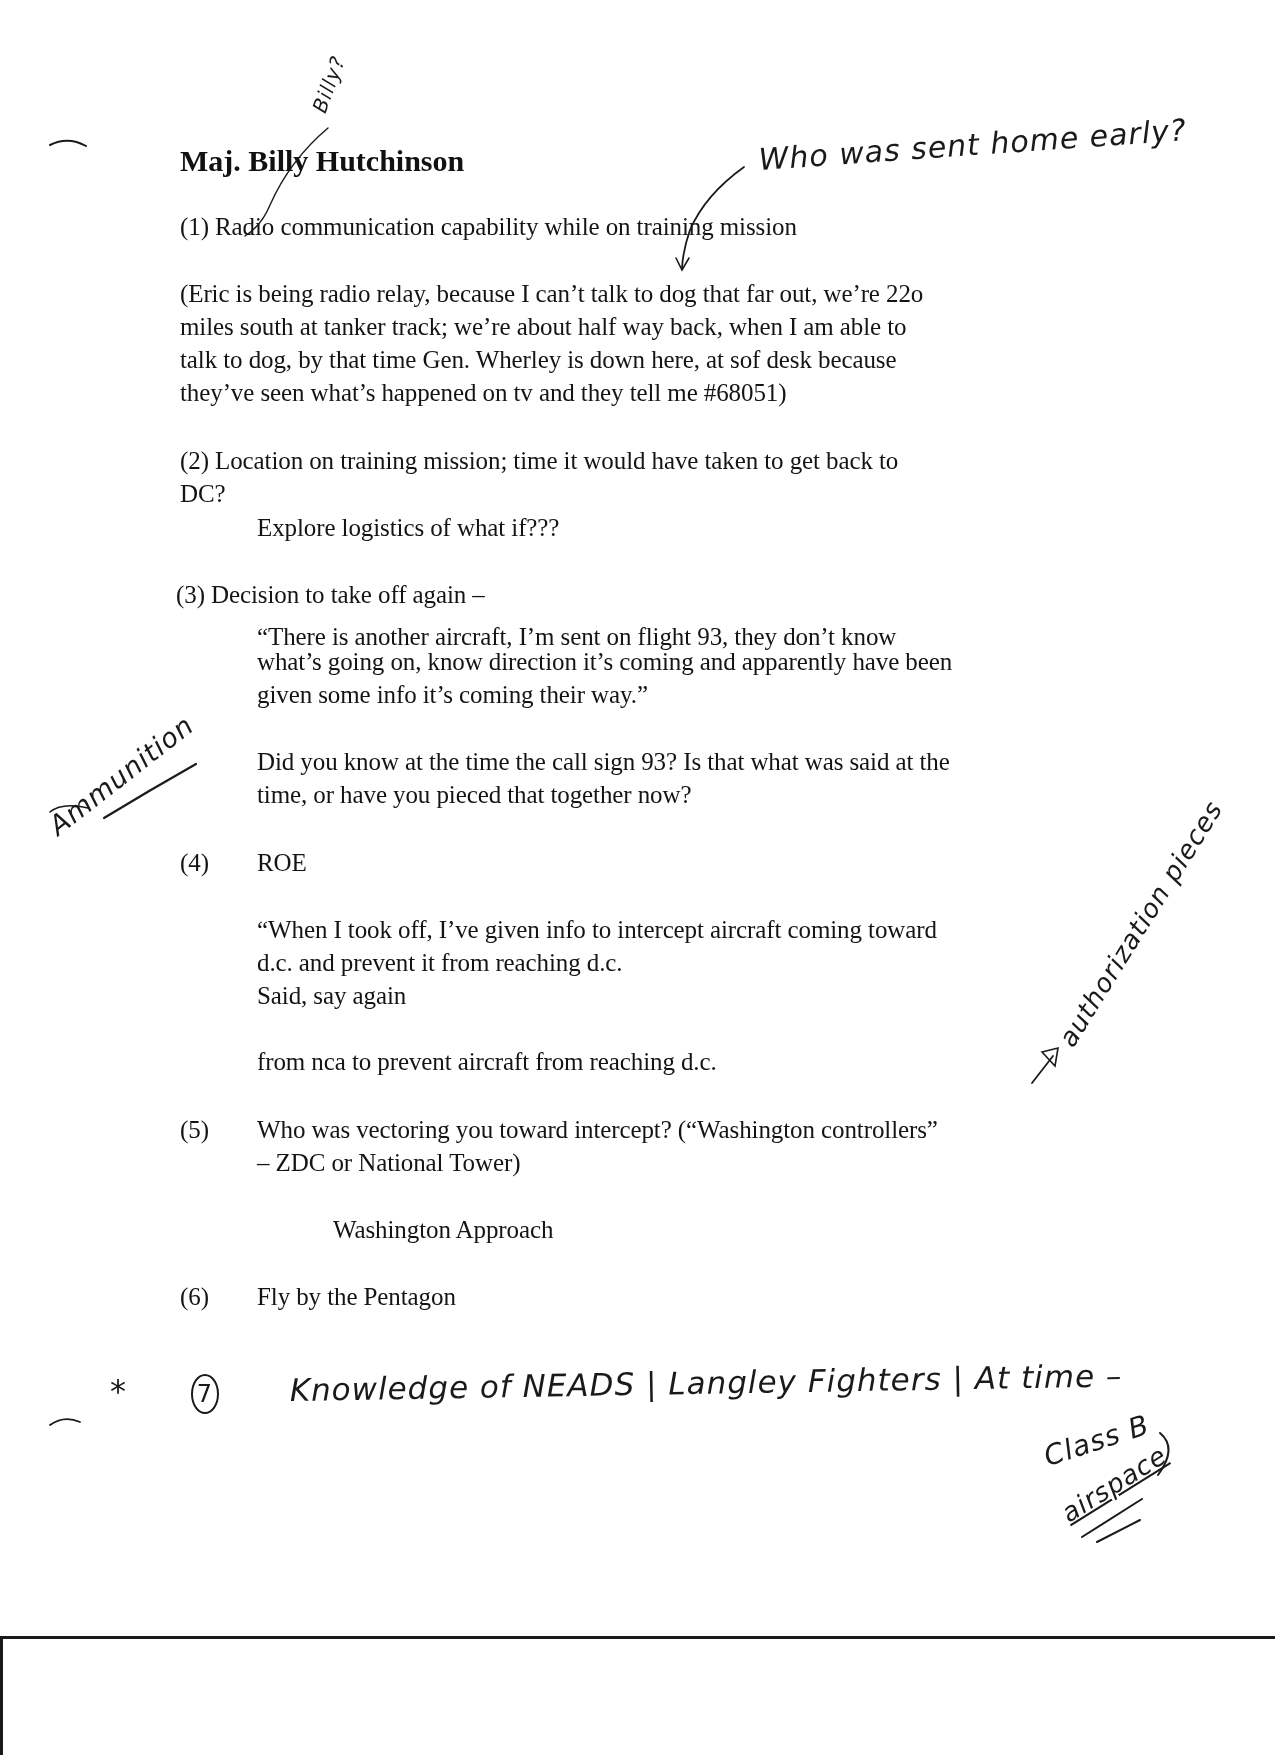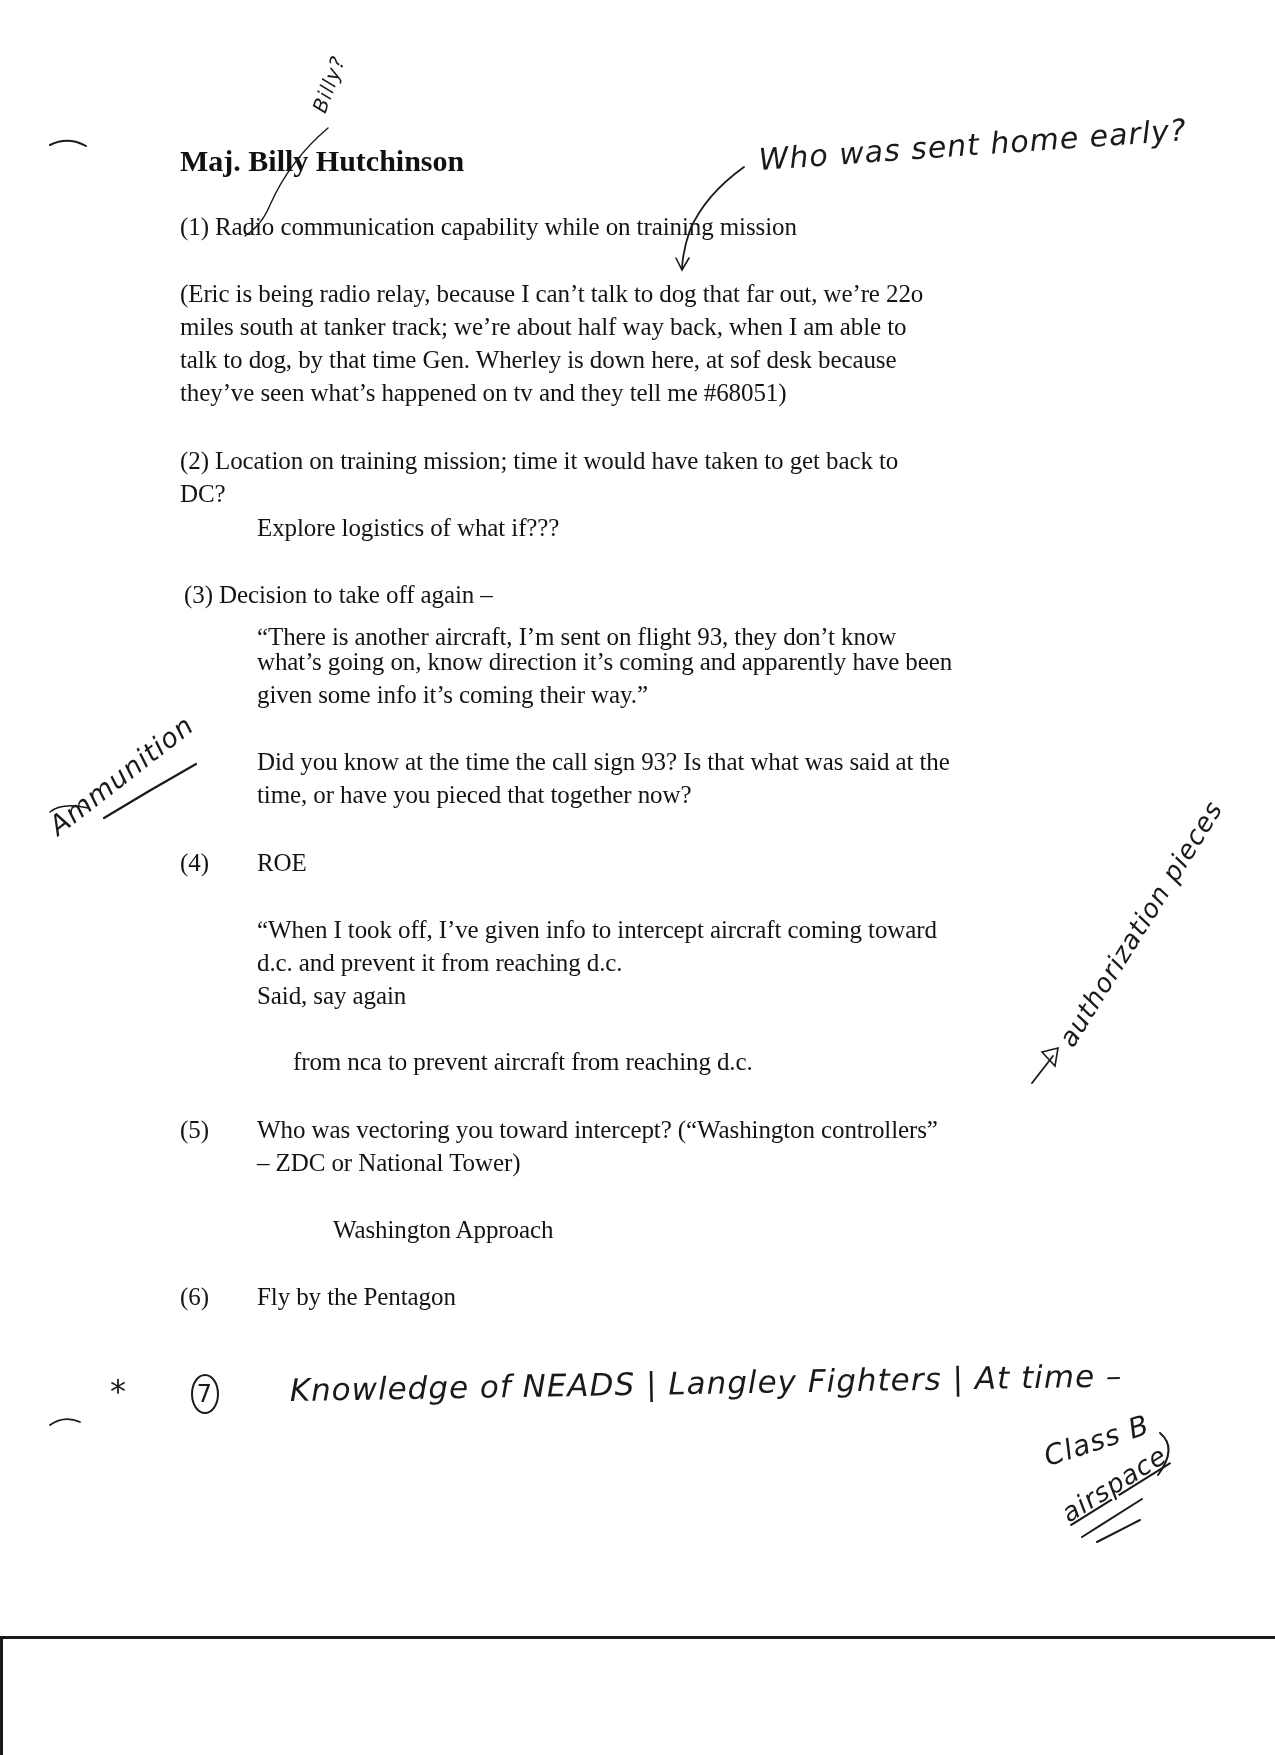--- a/index.html
+++ b/index.html
@@ -33,36 +33,36 @@
   <div class="typed" style="left:180px; top:343px;">talk to dog, by that time Gen. Wherley is down here, at sof desk because</div>
   <div class="typed" style="left:180px; top:376px;">they’ve seen what’s happened on tv and they tell me #68051)</div>
 
   <div class="typed" style="left:180px; top:444px;text-align:center;">
     <span>(2)</span>
     <span>Location on training mission; time it would have taken to get back to</span>
   </div>
   <div class="typed" style="left:180px; top:477px;">DC?</div>
   <div class="typed" style="left:257px; top:511px;">Explore logistics of what if???</div>
 
-  <div class="typed" style="left:184px; top:578px;">
+  <div class="typed" style="left:176px; top:578px;">
     <span>(3)</span>
     <span>Decision to take off again –</span>
   </div>
   <div class="typed" style="left:257px; top:612px;margin-top:8px;">“There is another aircraft, I’m sent on flight 93, they don’t know</div>
   <div class="typed" style="left:257px; top:645px;text-align:right;">what’s going on, know direction it’s coming and apparently have been</div>
   <div class="typed" style="left:257px; top:678px;">given some info it’s coming their way.”</div>
   <div class="typed" style="left:257px; top:745px;">Did you know at the time the call sign 93?  Is that what was said at the</div>
   <div class="typed" style="left:257px; top:778px;">time, or have you pieced that together now?</div>
 
   <div class="typed" style="left:180px; top:846px;">(4)</div>
   <div class="typed" style="left:257px; top:846px;">ROE</div>
   <div class="typed" style="left:257px; top:946px;">d.c. and prevent it from reaching d.c.</div>
   <div class="typed" style="left:257px; top:913px;">“When I took off, I’ve given info to intercept aircraft coming toward</div>
   <div class="typed" style="left:257px; top:979px;">Said, say again</div>
-  <div class="typed" style="left:257px; top:1045px;margin-left:36px;">from nca to prevent aircraft from reaching d.c.</div>
+  <div class="typed" style="left:257px; top:1045px;">from nca to prevent aircraft from reaching d.c.</div>
 
   <div class="typed" style="left:180px; top:1113px;">(5)</div>
   <div class="typed" style="left:257px; top:1113px;">Who was vectoring you toward intercept? (“Washington controllers”</div>
   <div class="typed" style="left:257px; top:1146px;">– ZDC or National Tower)</div>
   <div class="typed" style="left:333px; top:1213px;">Washington Approach</div>
 
   <div class="typed" style="left:180px; top:1280px;">(6)</div>
   <div class="typed" style="left:257px; top:1280px;">Fly by the Pentagon</div>
 
   <div class="hand" style="left:330px; top:92px; font-size:20px; transform: rotate(-70deg);">Billy?</div>

